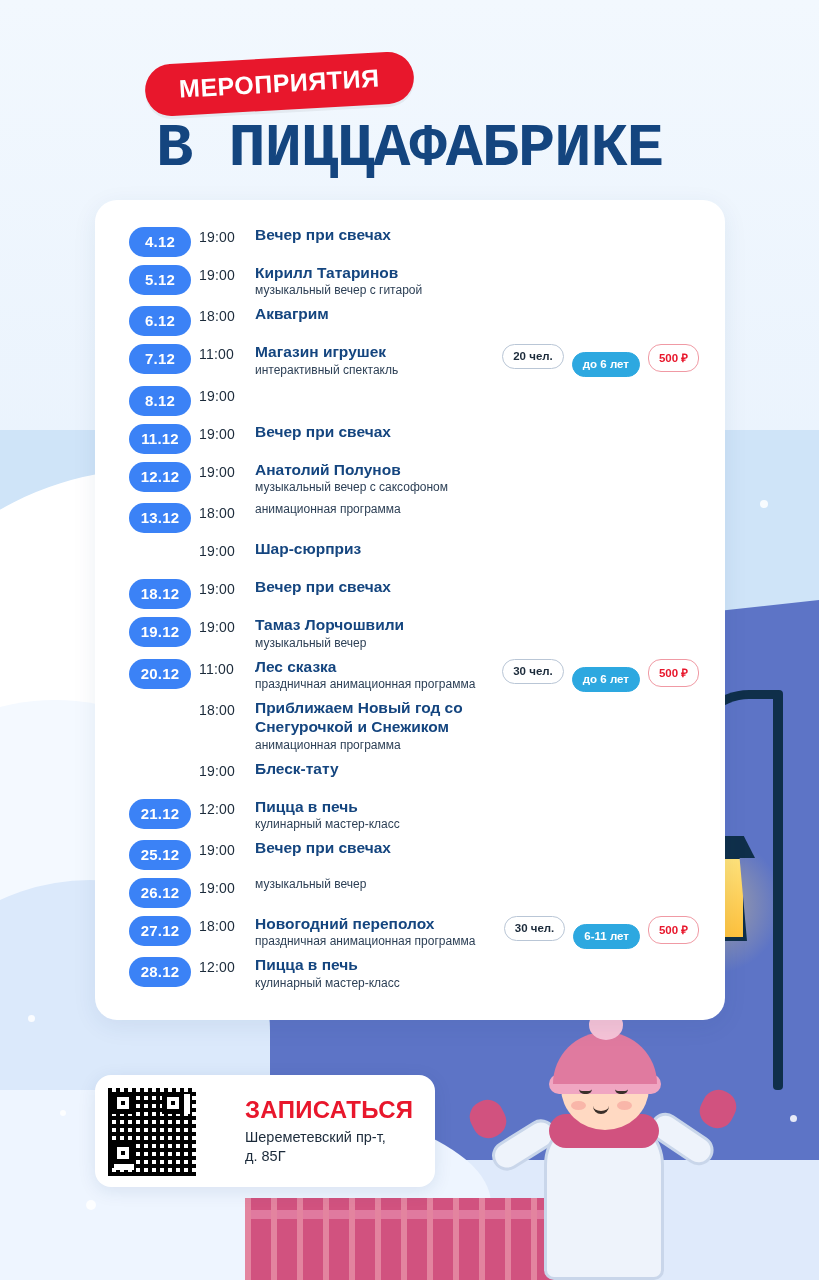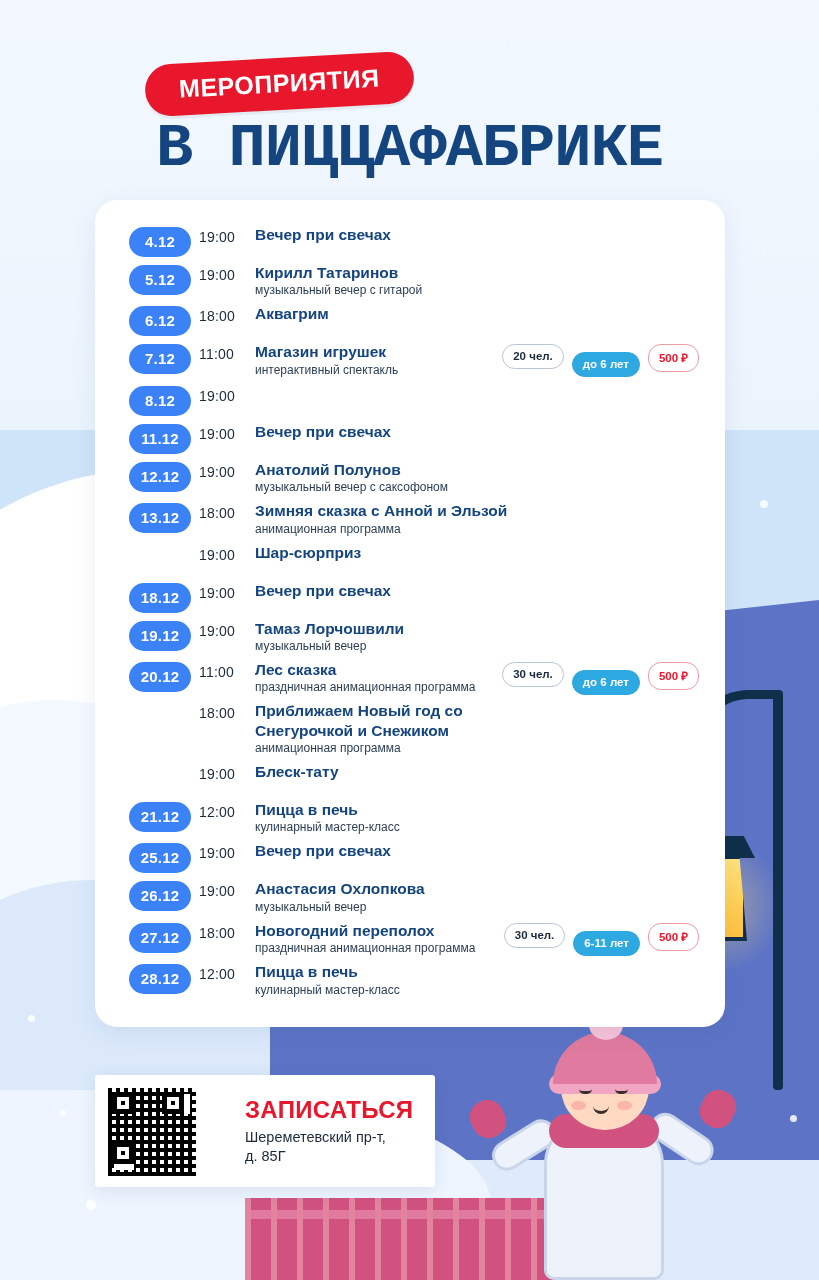--- a/index.html
+++ b/index.html
@@ -368,21 +368,21 @@
   .tag.age   { color: #ffffff; background: #2da8e0; border-color: #2da8e0; margin-top: 8px; }
   .tag.price { color: #e8172c; border-color: #f09aa4; background: #fff; }
 
   
   .footer-card {
     position: absolute;
     left: 95px; top: 1075px;
     width: 340px;
     height: 112px;
     background: #ffffff;
-    border-radius: 3px;
+    border-radius: 16px;
     display: flex;
     align-items: center;
     padding: 0 18px 0 150px;
     box-shadow: 0 4px 18px rgba(20,60,110,.10);
   }
   .qr {
     position: absolute;
     left: 108px; top: 1088px;
     width: 88px; height: 88px;
     background-color: #ffffff;
@@ -557,21 +557,20 @@
             <div class="ev-sub">музыкальный вечер с саксофоном</div>
           </div>
           <div class="tags-cell"></div>
         </div>
         <div class="row">
           <div class="date-cell">
             <div class="date-pill">13.12</div>
           </div>
           <div class="time-cell">18:00</div>
           <div class="info-cell">
-            <div class="ev-title">Зимняя сказка с Анной и Эльзой</div>
             <div class="ev-sub">анимационная программа</div>
           </div>
           <div class="tags-cell"></div>
         </div>
         <div class="row">
           <div class="date-cell"></div>
           <div class="time-cell">19:00</div>
           <div class="info-cell">
             <div class="ev-title">Шар-сюрприз</div>
           </div>
@@ -650,21 +649,20 @@
             <div class="ev-title">Вечер при свечах</div>
           </div>
           <div class="tags-cell"></div>
         </div>
         <div class="row">
           <div class="date-cell">
             <div class="date-pill">26.12</div>
           </div>
           <div class="time-cell">19:00</div>
           <div class="info-cell">
-            <div class="ev-title">Анастасия Охлопкова</div>
             <div class="ev-sub">музыкальный вечер</div>
           </div>
           <div class="tags-cell"></div>
         </div>
         <div class="row">
           <div class="date-cell">
             <div class="date-pill">27.12</div>
           </div>
           <div class="time-cell">18:00</div>
           <div class="info-cell">

